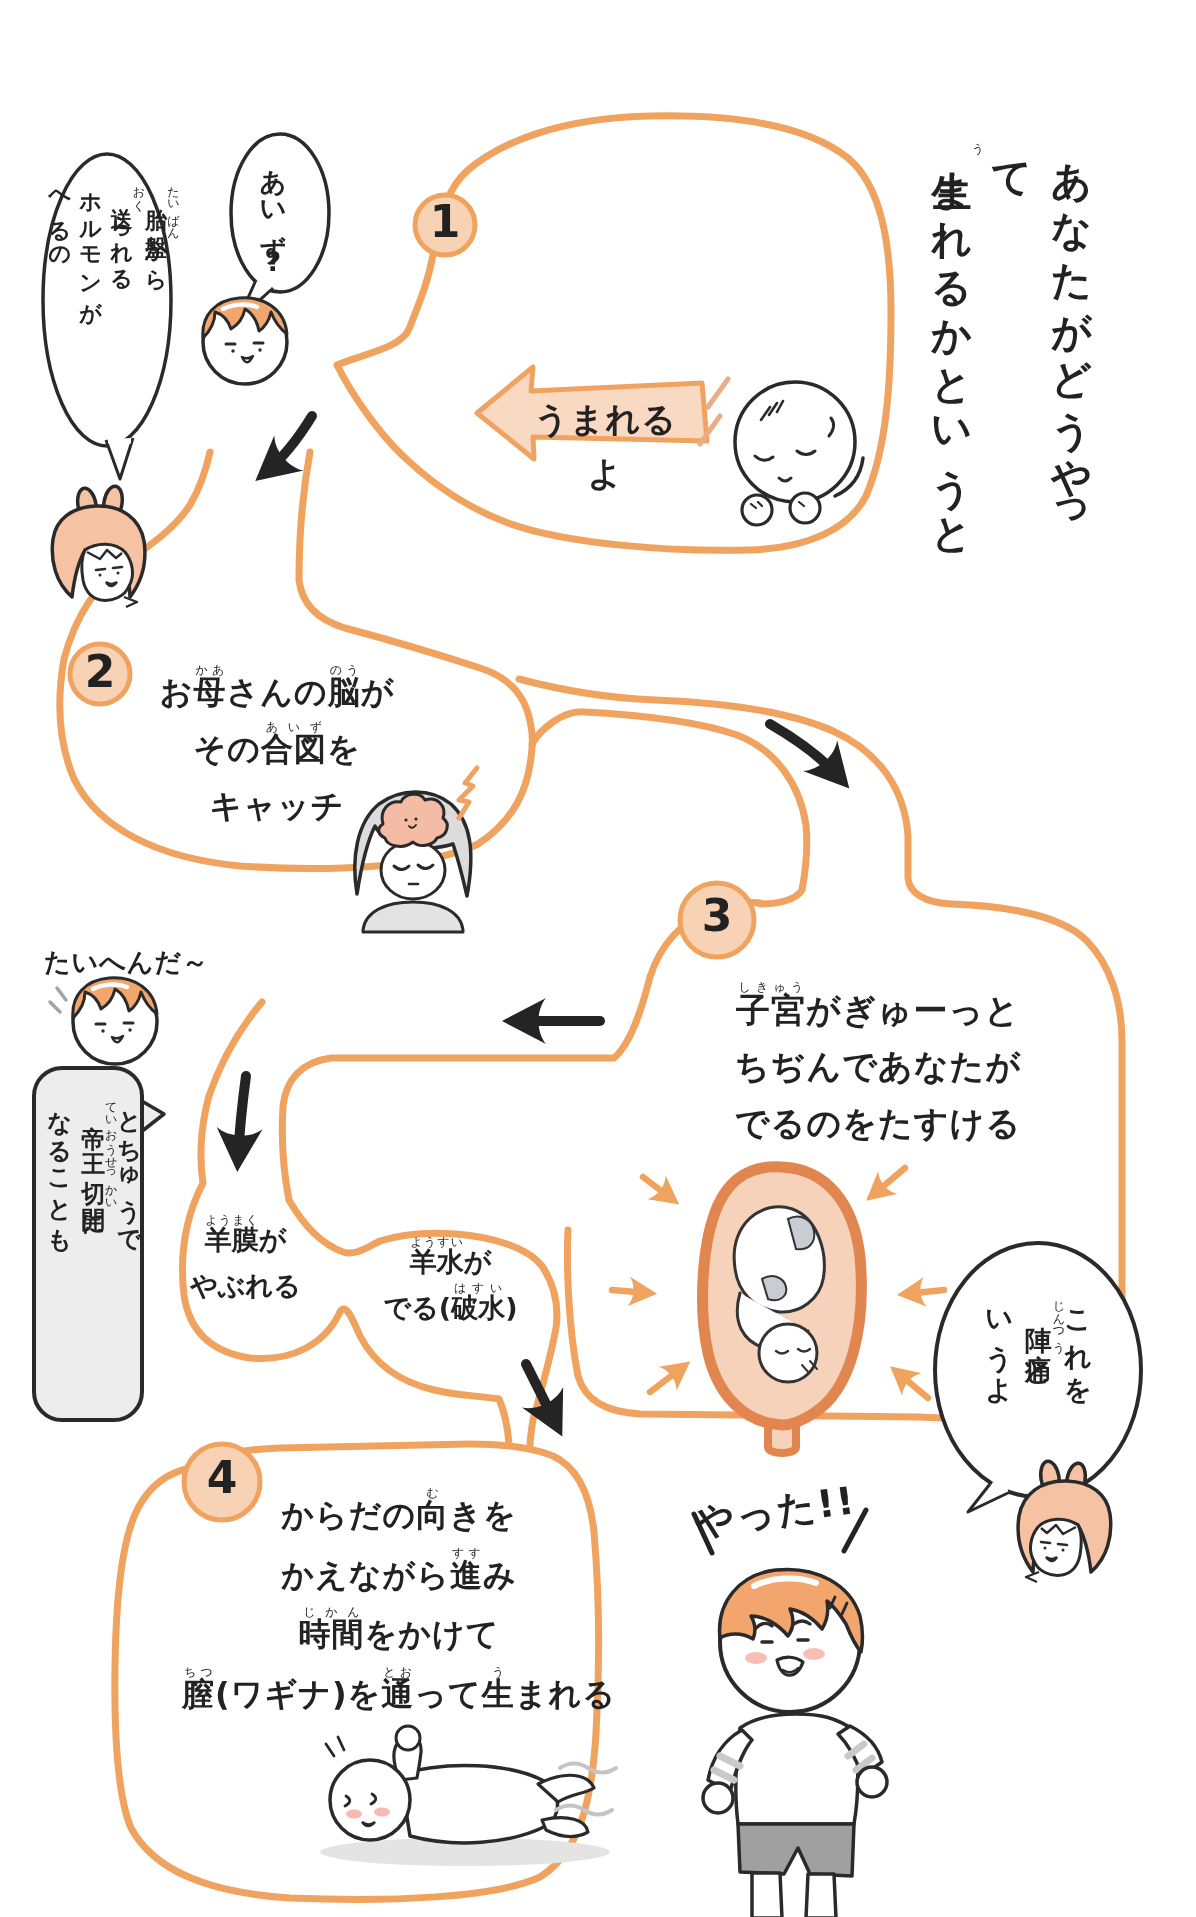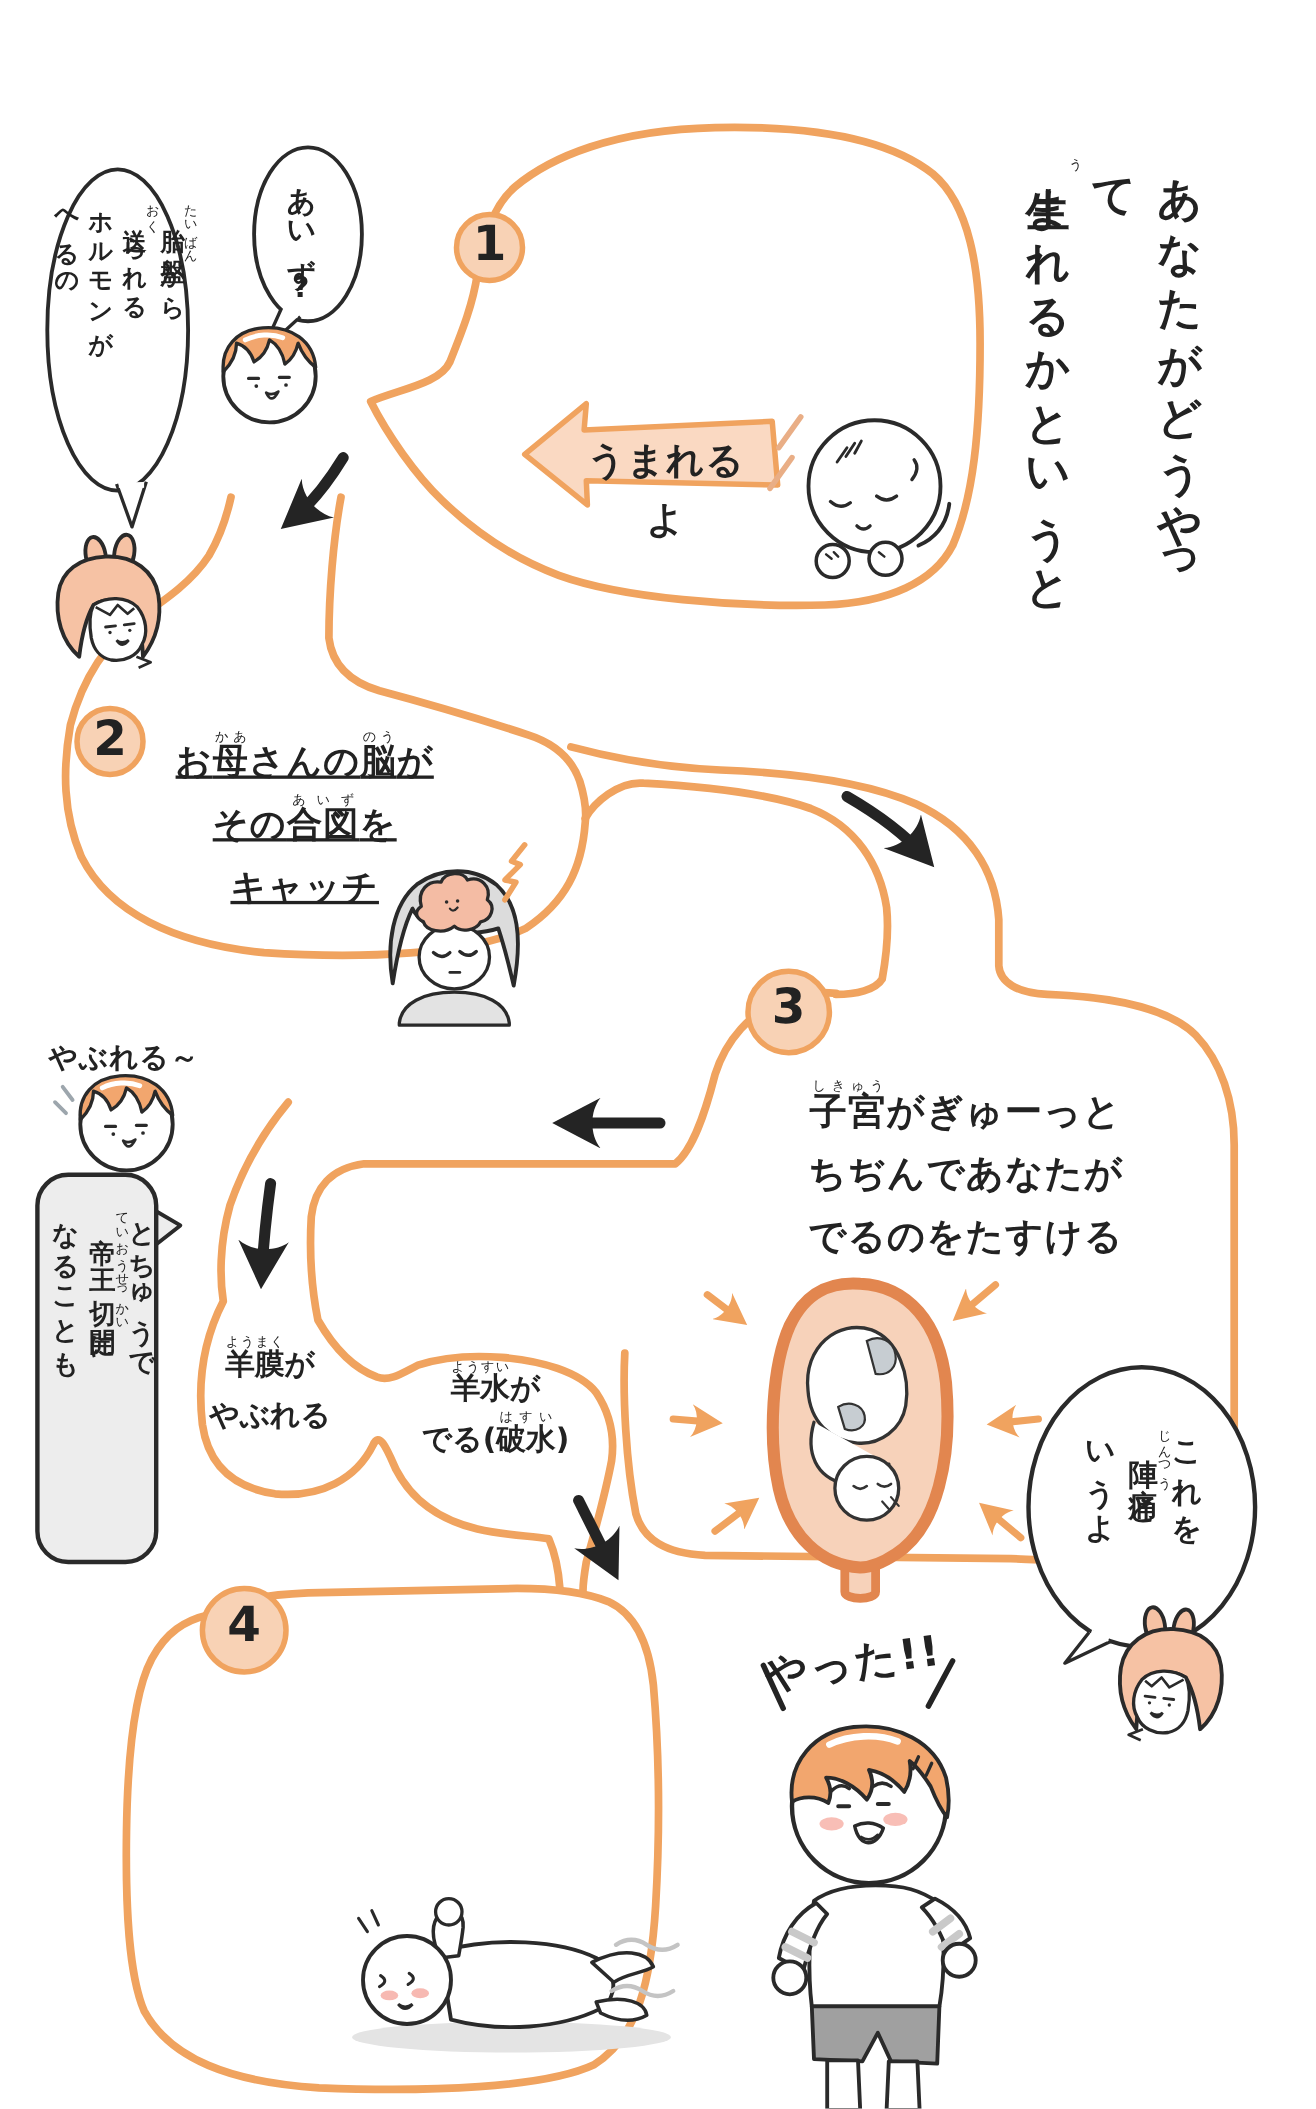--- a/index.html
+++ b/index.html
@@ -10,21 +10,21 @@
   .center{text-align:center;}
   .v{writing-mode:vertical-rl;text-orientation:upright;}
   ruby{ruby-position:over;}
   rt{font-size:12px;font-weight:400;letter-spacing:0;}
   .num{position:absolute;font-size:44px;font-weight:700;text-align:center;width:52px;}
   #t-title{left:922px;top:134px;height:430px;font-size:40px;font-weight:600;line-height:1.5;letter-spacing:4px;}
   #t-hormone{left:44px;top:178px;height:290px;font-size:22px;line-height:1.4;letter-spacing:2px;}
   #t-aizu{left:252px;top:152px;height:160px;font-size:26px;letter-spacing:2px;}
   #t-step1{left:415px;top:162px;width:350px;font-size:33px;line-height:1.62;letter-spacing:1px;}
   #t-banner{left:523px;top:392px;width:165px;font-size:34px;letter-spacing:1px;}
-  #t-step2{left:108px;top:664px;width:338px;font-size:32px;line-height:1.78;letter-spacing:1px;text-decoration:underline;}
+  #t-step2{left:108px;top:664px;width:338px;font-size:32px;line-height:1.78;letter-spacing:1px;}
   #t-taihen{left:44px;top:942px;font-size:26px;letter-spacing:1px;}
   #t-cesarean{left:42px;top:1094px;height:320px;font-size:24px;line-height:1.4;letter-spacing:2px;}
   #t-step3{left:648px;top:956px;width:460px;font-size:34px;line-height:1.66;letter-spacing:1px;margin-top:25px;}
   #t-duration{left:298px;top:1072px;font-size:25px;line-height:1.74;white-space:nowrap;}
   #t-youmaku{left:168px;top:1214px;width:155px;font-size:27px;line-height:1.7;}
   #t-yousui{left:348px;top:1236px;width:205px;font-size:27px;line-height:1.7;}
   #t-laborpain{left:980px;top:1292px;height:200px;font-size:27px;line-height:1.45;letter-spacing:2px;}
   #t-yatta{left:700px;top:1492px;font-size:38px;letter-spacing:2px;transform:rotate(-8deg);transform-origin:left bottom;white-space:nowrap;}
   #t-step4{left:168px;top:1486px;width:462px;font-size:32px;line-height:1.86;letter-spacing:1px;white-space:nowrap;}
 </style>
@@ -217,27 +217,28 @@
 
 <div class="txt v" id="t-hormone"><ruby>胎盤<rt>たいばん</rt></ruby>から<br><ruby>送<rt>おく</rt></ruby>られる<br>ホルモンが<br>へるの</div>
 <div class="txt v" id="t-aizu">あいず?</div>
 
 <div class="num" style="left:419px;top:196px;">1</div>
 <div class="txt center" id="t-banner">うまれるよ</div>
 
 <div class="num" style="left:74px;top:646px;">2</div>
 <div class="txt center" id="t-step2">お<ruby>母<rt>かあ</rt></ruby>さんの<ruby>脳<rt>のう</rt></ruby>が<br>その<ruby>合図<rt>あいず</rt></ruby>を<br>キャッチ</div>
 
-<div class="txt" id="t-taihen">やぶれる～</div>
+<div class="txt" id="t-taihen">たいへんだ～</div>
 <div class="txt v" id="t-cesarean">とちゅうで<br><ruby>帝王切開<rt>ていおうせっかい</rt></ruby>に<br>なることも</div>
 
 <div class="num" style="left:691px;top:890px;">3</div>
 <div class="txt center" id="t-step3"><ruby>子宮<rt>しきゅう</rt></ruby>がぎゅーっと<br>ちぢんであなたが<br>でるのをたすける</div>
 
 <div class="txt center" id="t-yousui"><ruby>羊水<rt>ようすい</rt></ruby>が<br>でる(<ruby>破水<rt>はすい</rt></ruby>)</div>
 <div class="txt center" id="t-youmaku"><ruby>羊膜<rt>ようまく</rt></ruby>が<br>やぶれる</div>
 
 <div class="txt v" id="t-laborpain">これを<br><ruby>陣痛<rt>じんつう</rt></ruby>と<br>いうよ</div>
 
 <div class="num" style="left:196px;top:1452px;">4</div>
+<div class="txt center" id="t-step4">からだの<ruby>向<rt>む</rt></ruby>きを<br>かえながら<ruby>進<rt>すす</rt></ruby>み<br><ruby>時間<rt>じかん</rt></ruby>をかけて<br><ruby>膣<rt>ちつ</rt></ruby>(ワギナ)を<ruby>通<rt>とお</rt></ruby>って<ruby>生<rt>う</rt></ruby>まれる</div>
 <div class="txt" id="t-yatta">やった!!</div>
 
 </div>
 
 </body></html>

